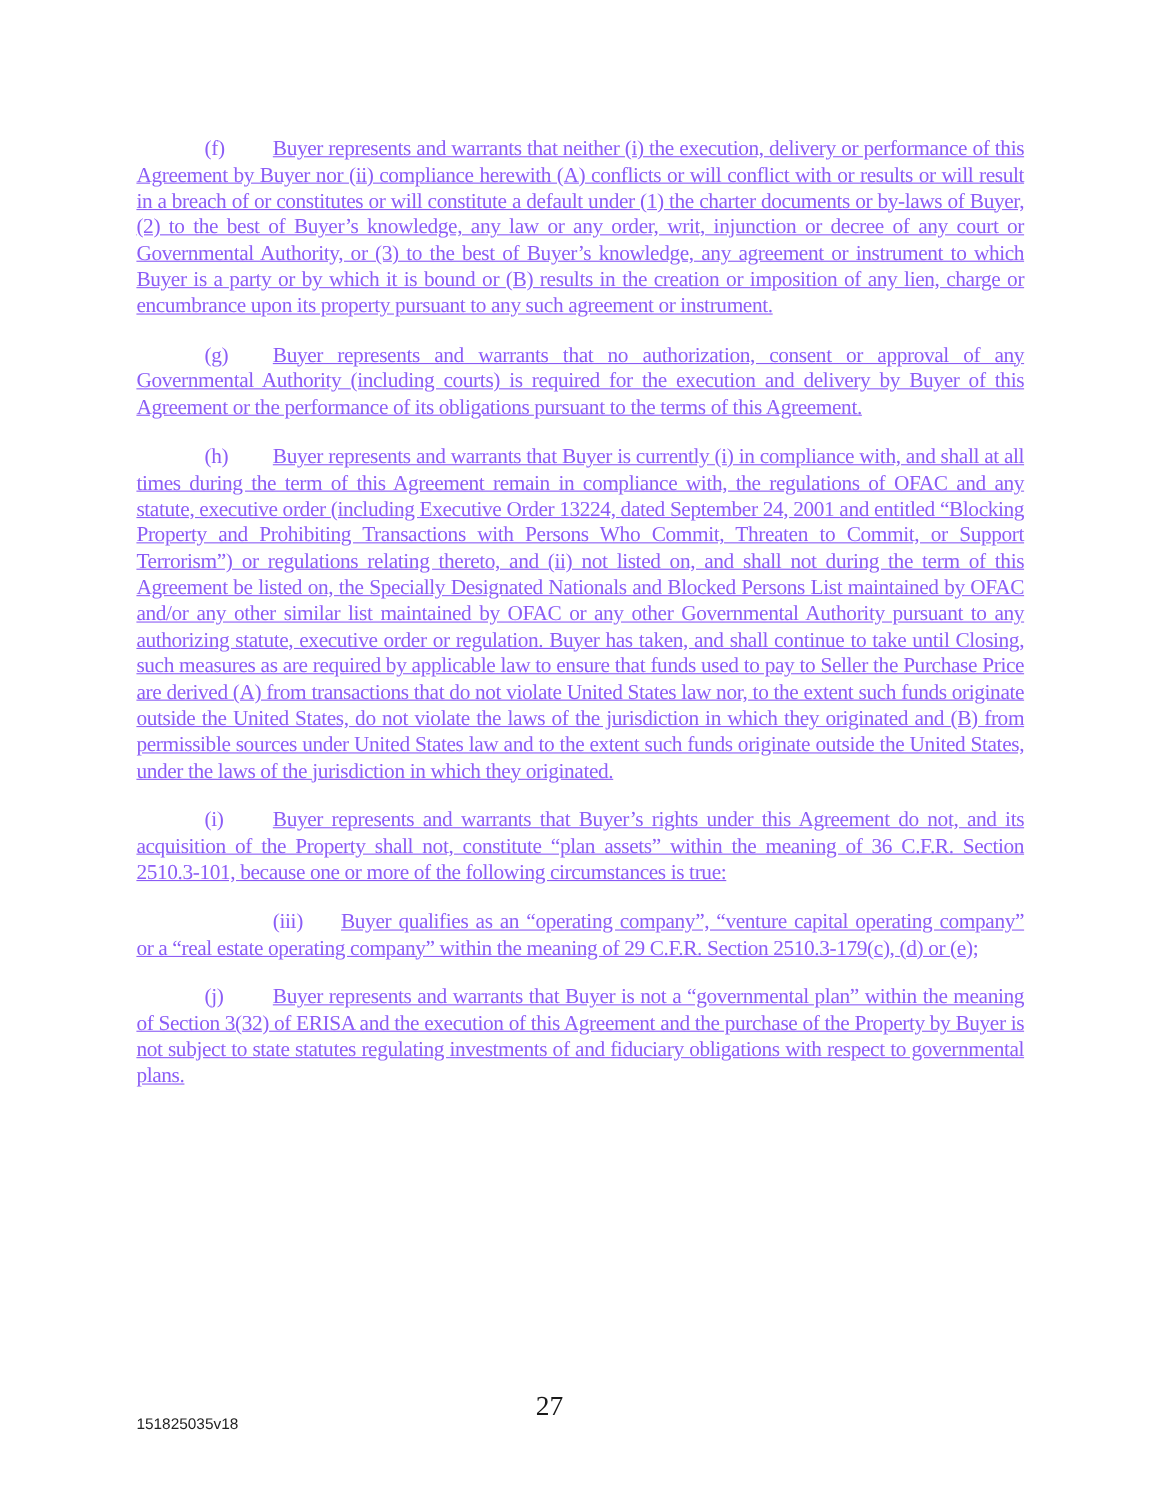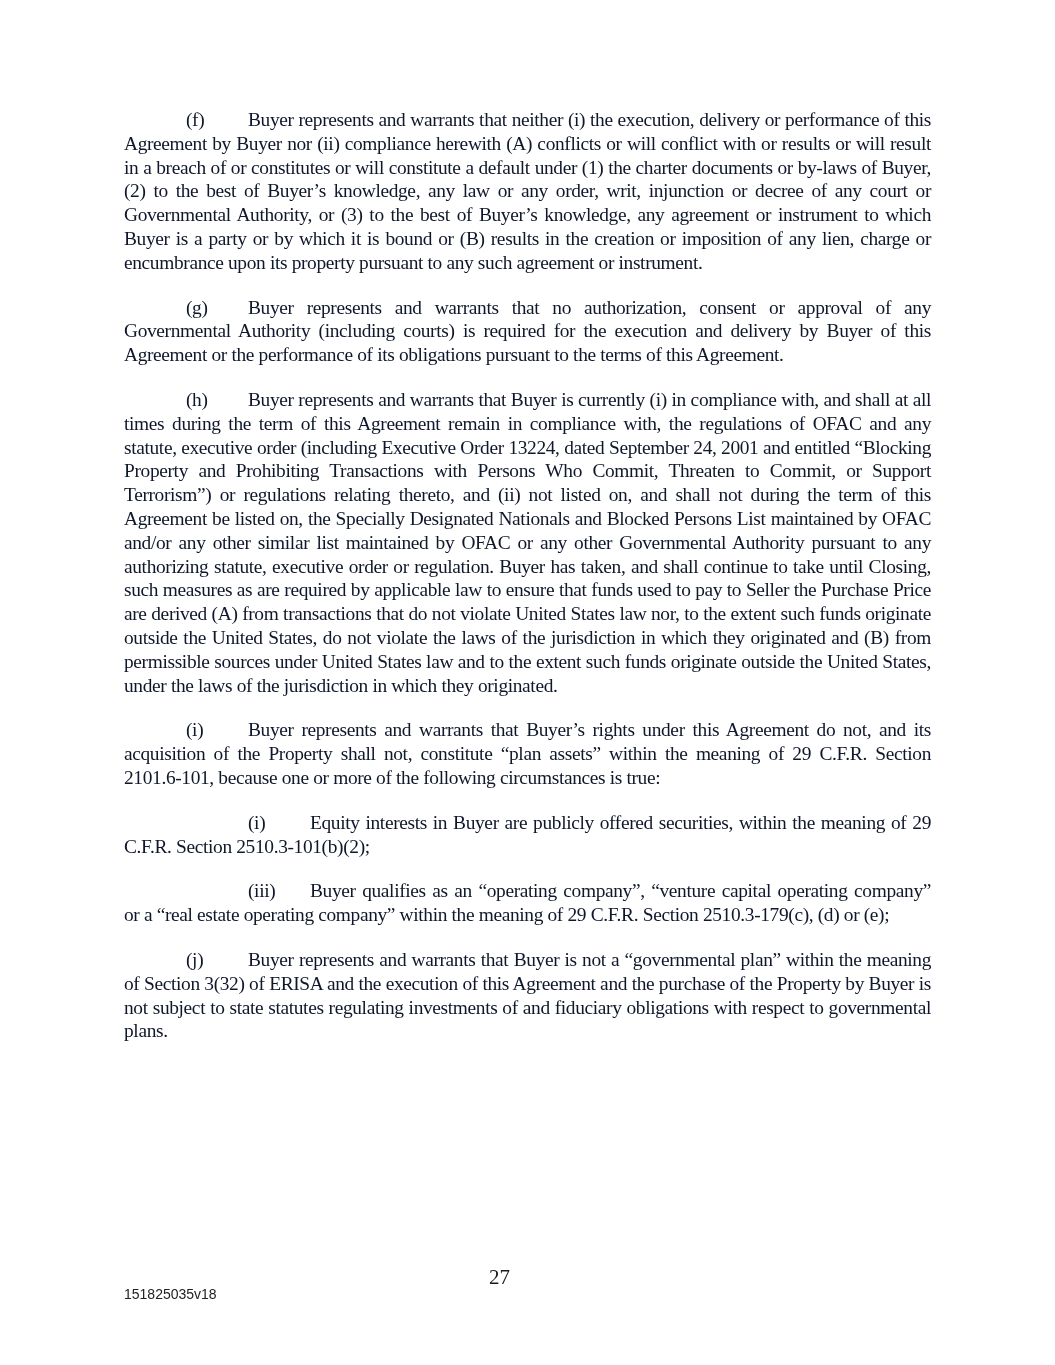--- a/index.html
+++ b/index.html
@@ -1,33 +1,32 @@
 <!DOCTYPE html>
 <html><head>
 <meta charset="utf-8">
 <style>
   html, body { margin: 0; padding: 0; background: #ffffff; }
   body { width: 1055px; height: 1365px; position: relative; overflow: hidden; }
-  .page { position: absolute; left: 124px; top: 108px; width: 807px; color: #0f172a;
-          font-family: "Liberation Serif", "DejaVu Serif", serif; font-size: 19.4px; line-height: 23.8px; }
+  .page { position: absolute; left: 124px; top: 124px; width: 807px; color: #8b5cf6;
+          font-family: "Liberation Serif", "DejaVu Serif", serif; font-size: 19.4px; line-height: 23.8px; text-decoration: underline; }
   .para { text-align: justify; margin: 0 0 21px 0; letter-spacing: -0.35px; word-spacing: 0px; }
   .para .lbl { display: inline-block; width: 62px; margin-left: 62px; }
   .para.sub .lbl { margin-left: 124px; }
   .pgnum { position: absolute; left: 0; width: 999px; top: 1265px; text-align: center;
-           font-family: "Liberation Serif", serif; font-size: 21px; color: #1a1a1a; }
+           font-family: "Liberation Serif", serif; font-size: 25px; color: #1a1a1a; }
   .docid { position: absolute; left: 124px; top: 1286px; font-family: "Liberation Sans", sans-serif;
            font-size: 14px; color: #222; }
 </style>
 </head>
 <body>
 
 <div class="page">
   <p class="para"><span class="lbl">(f)</span><span>Buyer represents and warrants that neither (i) the execution, delivery or performance of this Agreement by Buyer nor (ii) compliance herewith (A) conflicts or will conflict with or results or will result in a breach of or constitutes or will constitute a default under (1) the charter documents or by-laws of Buyer, (2) to the best of Buyer’s knowledge, any law or any order, writ, injunction or decree of any court or Governmental Authority, or (3) to the best of Buyer’s knowledge, any agreement or instrument to which Buyer is a party or by which it is bound or (B) results in the creation or imposition of any lien, charge or encumbrance upon its property pursuant to any such agreement or instrument.</span></p>
   <p class="para"><span class="lbl">(g)</span><span>Buyer represents and warrants that no authorization, consent or approval of any Governmental Authority (including courts) is required for the execution and delivery by Buyer of this Agreement or the performance of its obligations pursuant to the terms of this Agreement.</span></p>
   <p class="para"><span class="lbl">(h)</span><span>Buyer represents and warrants that Buyer is currently (i) in compliance with, and shall at all times during the term of this Agreement remain in compliance with, the regulations of OFAC and any statute, executive order (including Executive Order 13224, dated September 24, 2001 and entitled “Blocking Property and Prohibiting Transactions with Persons Who Commit, Threaten to Commit, or Support Terrorism”) or regulations relating thereto, and (ii) not listed on, and shall not during the term of this Agreement be listed on, the Specially Designated Nationals and Blocked Persons List maintained by OFAC and/or any other similar list maintained by OFAC or any other Governmental Authority pursuant to any authorizing statute, executive order or regulation.  Buyer has taken, and shall continue to take until Closing, such measures as are required by applicable law to ensure that funds used to pay to Seller the Purchase Price are derived (A) from transactions that do not violate United States law nor, to the extent such funds originate outside the United States, do not violate the laws of the jurisdiction in which they originated and (B) from permissible sources under United States law and to the extent such funds originate outside the United States, under the laws of the jurisdiction in which they originated.</span></p>
-  <p class="para"><span class="lbl">(i)</span><span>Buyer represents and warrants that Buyer’s rights under this Agreement do not, and its acquisition of the Property shall not, constitute “plan assets” within the meaning of 29 C.F.R. Section 2101.6-101, because one or more of the following circumstances is true:</span></p>
-  <p class="para sub"><span class="lbl">(i)</span><span>Equity interests in Buyer are publicly offered securities, within the meaning of 29 C.F.R. Section 2510.3-101(b)(2);</span></p>
+  <p class="para"><span class="lbl">(i)</span><span>Buyer represents and warrants that Buyer’s rights under this Agreement do not, and its acquisition of the Property shall not, constitute “plan assets” within the meaning of 36 C.F.R. Section 2510.3-101, because one or more of the following circumstances is true:</span></p>
   <p class="para sub"><span class="lbl">(iii)</span><span>Buyer qualifies as an “operating company”, “venture capital operating company” or a “real estate operating company” within the meaning of 29 C.F.R. Section 2510.3-179(c), (d) or (e);</span></p>
   <p class="para"><span class="lbl">(j)</span><span>Buyer represents and warrants that Buyer is not a “governmental plan” within the meaning of Section 3(32) of ERISA and the execution of this Agreement and the purchase of the Property by Buyer is not subject to state statutes regulating investments of and fiduciary obligations with respect to governmental plans.</span></p>
 </div>
 
 <div class="pgnum">27</div>
 <div class="docid">151825035v18</div>
 
 </body></html>

